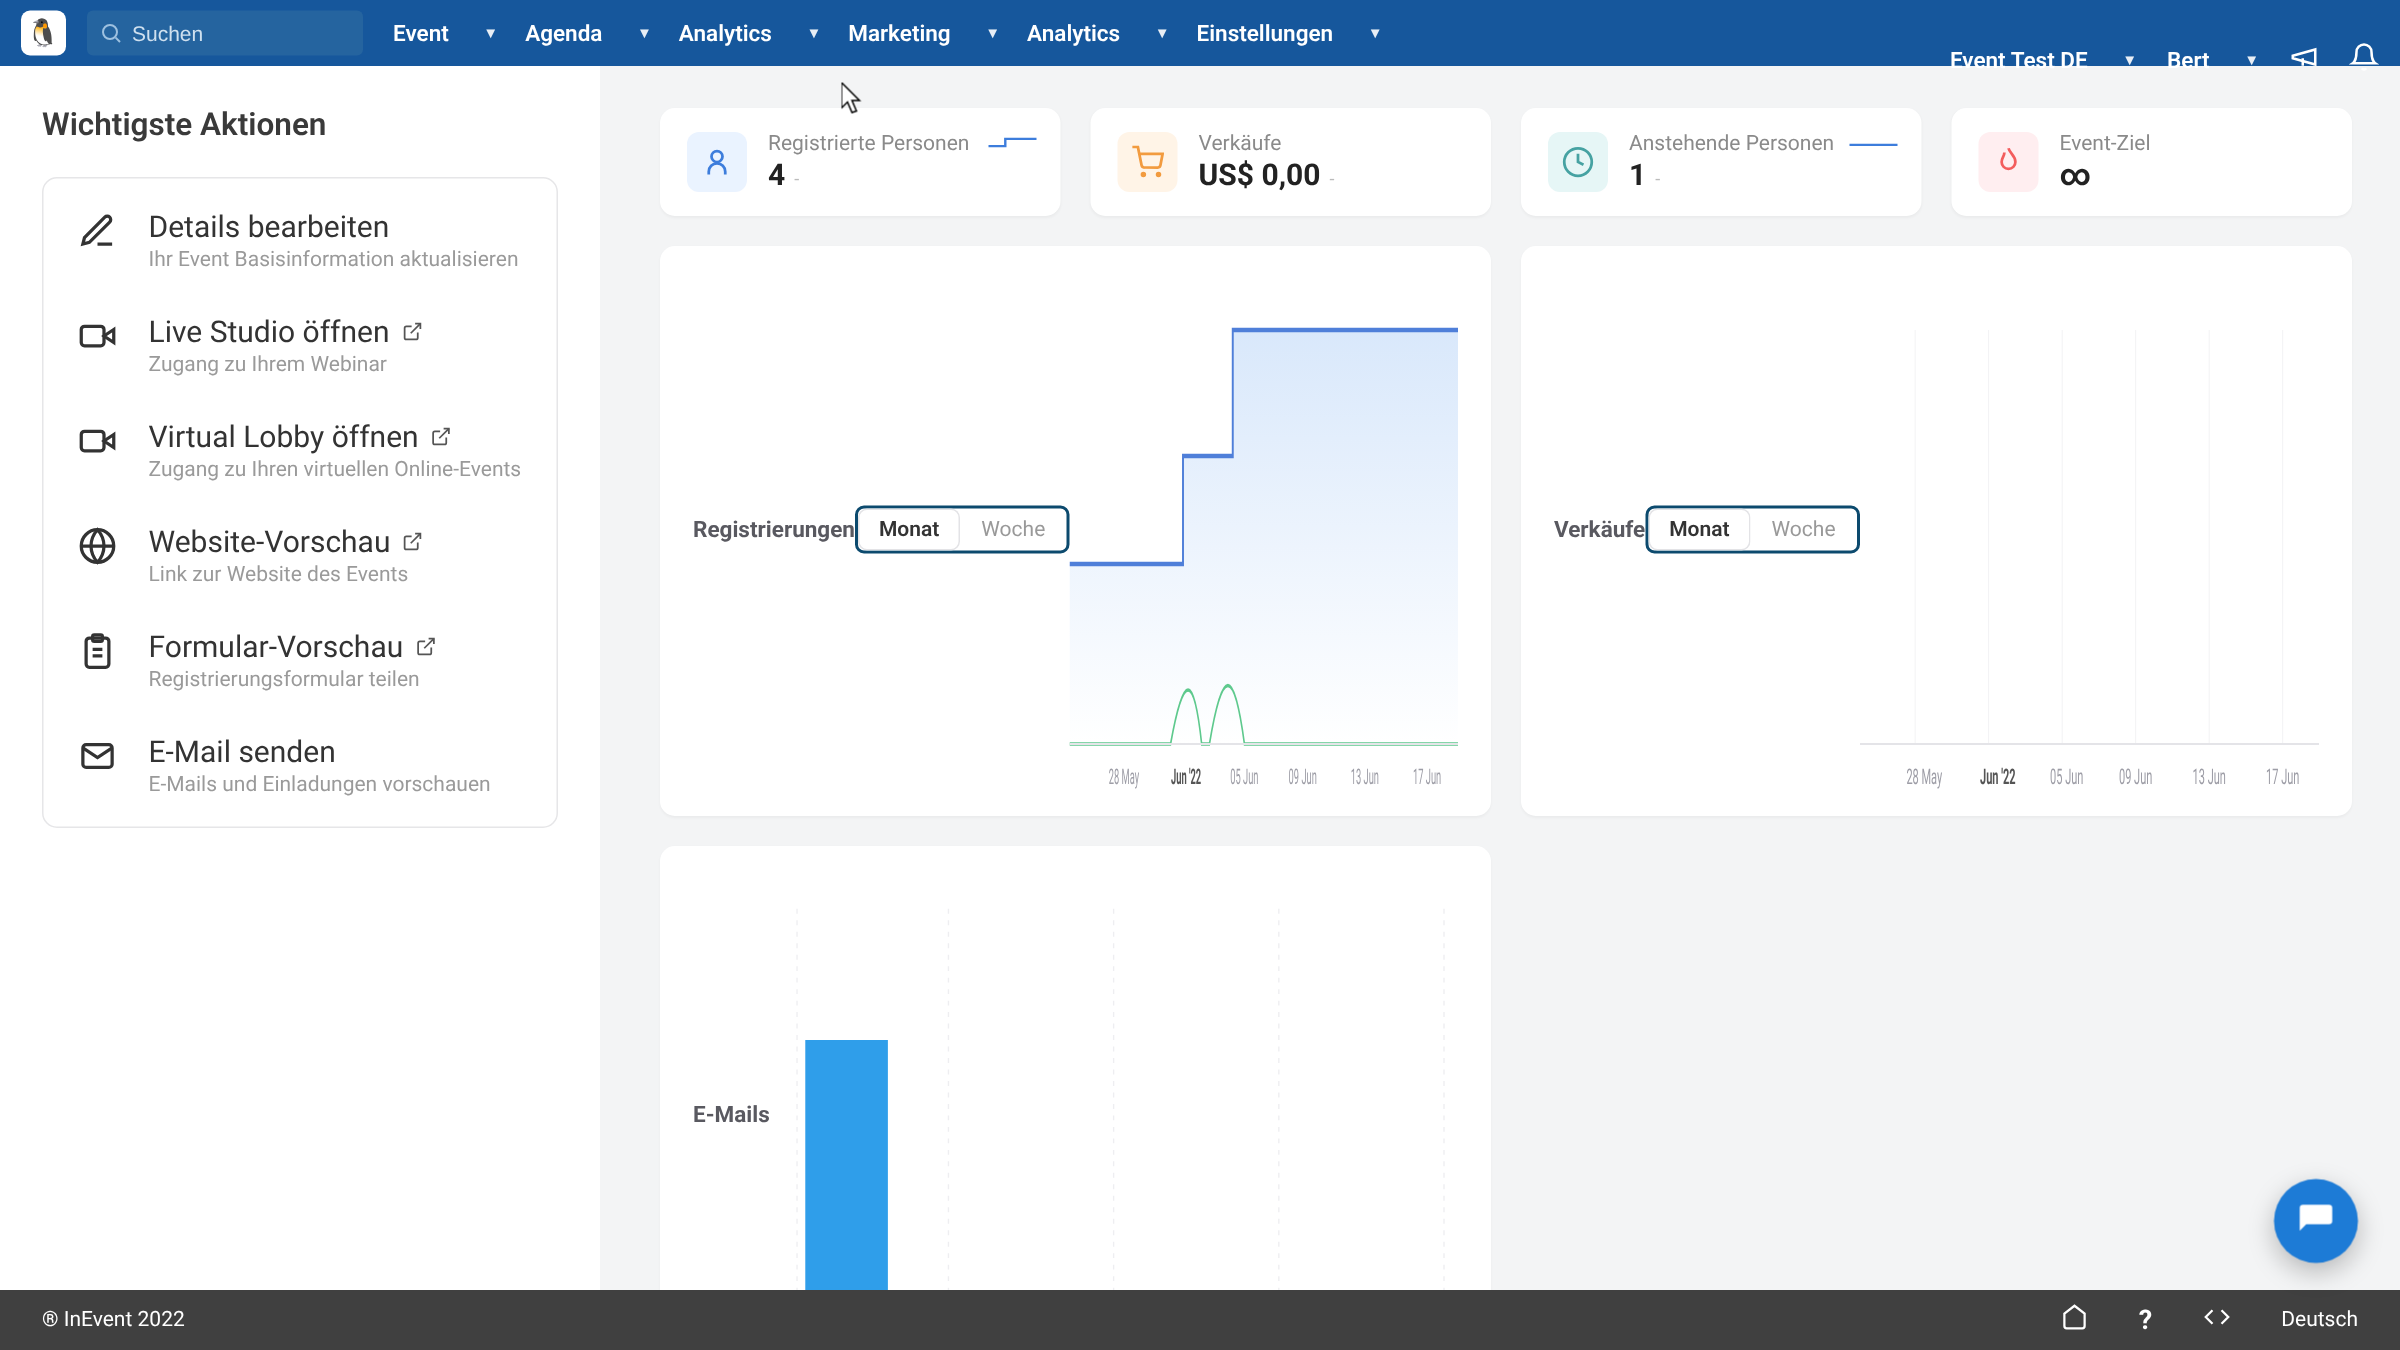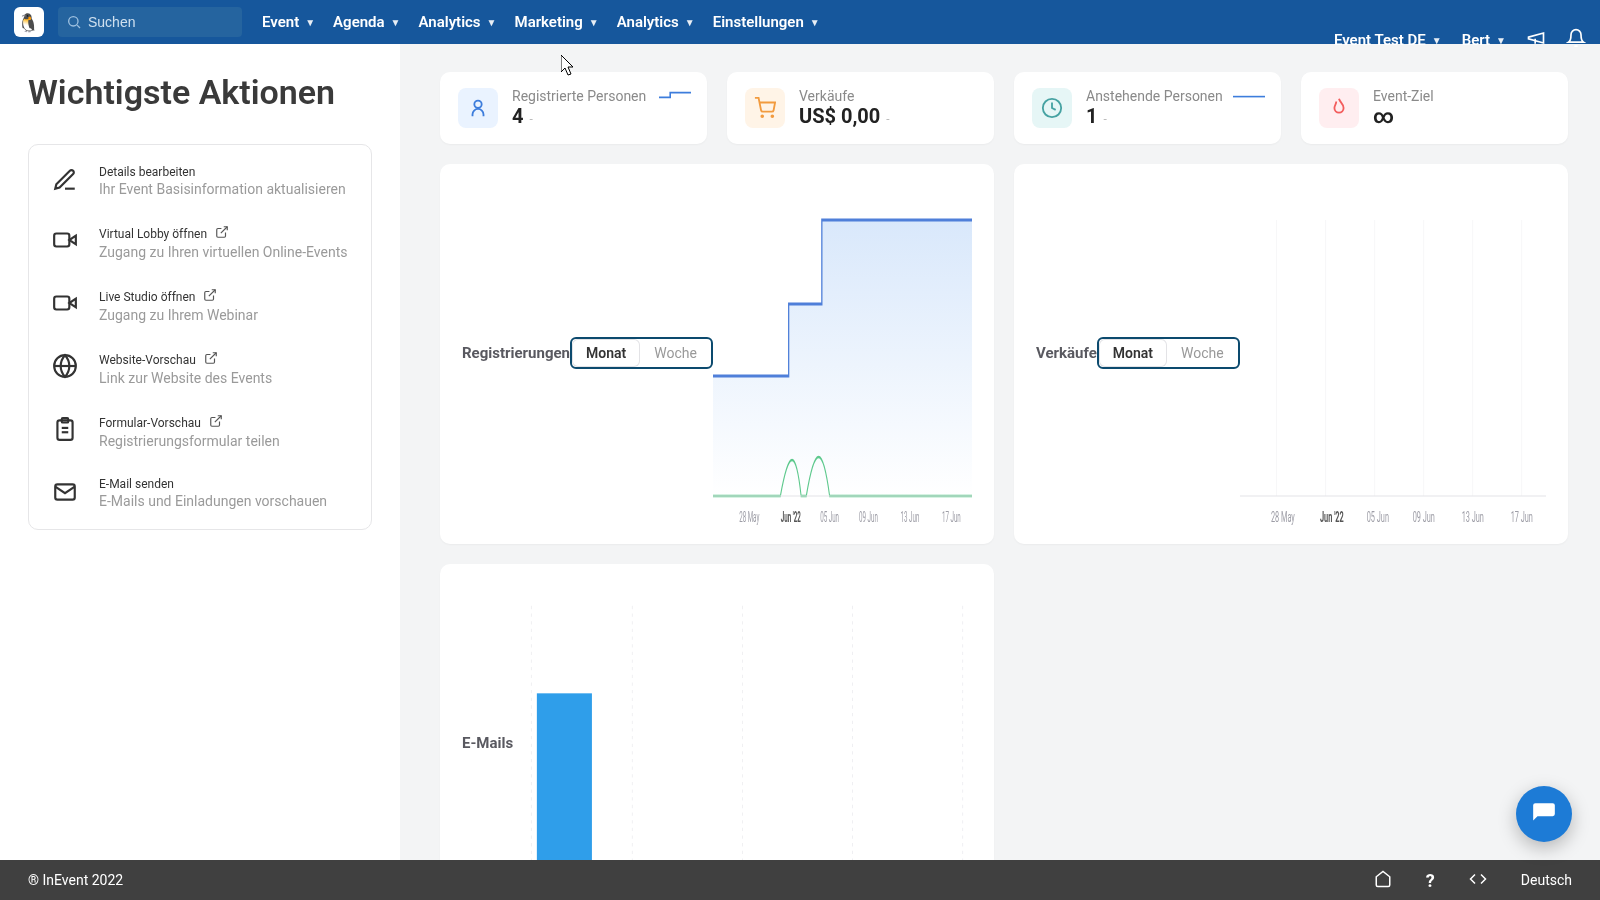--- a/index.html
+++ b/index.html
@@ -5,32 +5,32 @@
   * { box-sizing: border-box; margin:0; padding:0; }
   body { font-family: -apple-system, BlinkMacSystemFont, "Segoe UI", Roboto, Helvetica, Arial, sans-serif; background:#f3f4f5; width:1600px; height:900px; overflow:hidden; color:#333; }
   
   .topnav { background:#16579c; height:44px; display:flex; align-items:center; padding:0 14px; color:#fff; gap:6px; }
   .logo { width:30px; height:30px; background:#fff; border-radius:6px; display:flex; align-items:center; justify-content:center; font-size:18px; margin-right:8px;}
   .search-wrap { position:relative; width:184px; margin-right:14px;}
   .search-wrap input { width:100%; height:30px; background:#25649f; border:none; border-radius:4px; padding:0 10px 0 30px; color:#fff; font-size:14px; }
   .search-wrap input::placeholder { color:#cfe0ef; }
   .search-wrap .sicon { position:absolute; left:8px; top:7px; color:#9ec1e0; }
   .nav-links { display:flex; gap:18px; }
-  .nav-item { display:flex; align-items:center; gap:6px; font-weight:600; font-size:15px; cursor:pointer; white-space:nowrap; }
+  .nav-item { display:flex; align-items:center; gap:23px; font-weight:600; font-size:15px; cursor:pointer; white-space:nowrap; }
   .nav-item .chev { font-size:10px; opacity:.9; }
   .nav-right { margin-left:auto; display:flex; align-items:center; gap:20px;margin-top:36px; }
   
   .layout { display:flex; height:calc(100% - 44px - 40px); }
   .sidebar { width:400px; padding:28px 28px 20px 28px; background:#fff; height:100%; overflow:auto;}
-  .sidebar h1 { font-size:34px; font-weight:600; color:#3a3a3a; margin-bottom:32px; }
+  .sidebar h1 { font-size:21px; font-weight:600; color:#3a3a3a; margin-bottom:22px; }
   .actions { border:1px solid #e6e6e8; border-radius:10px; padding:6px 0; }
   .action { display:flex; gap:18px; padding:14px 20px; cursor:pointer; align-items:flex-start;}
   .action .aicon { width:32px; color:#333; flex:0 0 32px; display:flex; align-items:center; justify-content:center; padding-top:2px;}
   .action .aicon svg { width:26px; height:26px; stroke:#333; }
-  .action .atext .atitle { font-size:12px; color:#333; margin-bottom:2px; display:flex; align-items:center; gap:8px;}
+  .action .atext .atitle { font-size:20px; color:#333; margin-bottom:2px; display:flex; align-items:flex-start; gap:8px;}
   .action .atext .asub { font-size:14px; color:#9a9a9a; }
   .ext-icon svg { width:14px; height:14px; stroke:#555; }
   .main { flex:1; padding:28px 32px 28px 40px; overflow:auto; height:100%; }
   
   .stats { display:flex; gap:20px; margin-bottom:20px; }
   .stat { flex:1; background:#fff; border-radius:10px; padding:16px 22px 16px 18px; display:flex; align-items:flex-start; gap:14px; box-shadow:0 1px 2px rgba(0,0,0,.04); position:relative; min-width:0;}
   .stat .sicon-box { width:40px; height:40px; border-radius:8px; display:flex; align-items:center; justify-content:center; flex:0 0 40px;}
   .si-blue { background:#eaf3ff; } .si-blue svg { stroke:#3d7ddc; }
   .si-orange { background:#fff4e7; } .si-orange svg { stroke:#f29b3f; }
   .si-teal { background:#e6f6f6; } .si-teal svg { stroke:#46a2a2; }
@@ -143,47 +143,47 @@
       </div>
       <div class="action">
         <div class="aicon">
             <svg viewBox="0 0 24 24" fill="none" stroke-width="2">
               <rect x="2" y="6" width="14" height="12" rx="2"></rect>
               <polygon points="22 8 16 12 22 16 22 8"></polygon>
             </svg>
           </div>
         <div class="atext">
             <div class="atitle">
+              <span>Live Studio öffnen</span>
+              <span class="ext-icon"><svg viewBox="0 0 24 24" fill="none" stroke-width="2">
+                  <path d="M18 13v6a2 2 0 0 1-2 2H5a2 2 0 0 1-2-2V8a2 2 0 0 1 2-2h6"></path>
+                  <polyline points="15 3 21 3 21 9"></polyline>
+                  <line x1="10" y1="14" x2="21" y2="3"></line>
+                </svg></span>
+            </div>
+            <div class="asub">Zugang zu Ihrem Webinar</div>
+          </div>
+      </div>
+      <div class="action">
+        <div class="aicon">
+            <svg viewBox="0 0 24 24" fill="none" stroke-width="2">
+              <rect x="2" y="6" width="14" height="12" rx="2"></rect>
+              <polygon points="22 8 16 12 22 16 22 8"></polygon>
+            </svg>
+          </div>
+        <div class="atext">
+            <div class="atitle">
               <span>Virtual Lobby öffnen</span>
               <span class="ext-icon"><svg viewBox="0 0 24 24" fill="none" stroke-width="2">
                   <path d="M18 13v6a2 2 0 0 1-2 2H5a2 2 0 0 1-2-2V8a2 2 0 0 1 2-2h6"></path>
                   <polyline points="15 3 21 3 21 9"></polyline>
                   <line x1="10" y1="14" x2="21" y2="3"></line>
                 </svg></span>
             </div>
             <div class="asub">Zugang zu Ihren virtuellen Online-Events</div>
-          </div>
-      </div>
-      <div class="action">
-        <div class="aicon">
-            <svg viewBox="0 0 24 24" fill="none" stroke-width="2">
-              <rect x="2" y="6" width="14" height="12" rx="2"></rect>
-              <polygon points="22 8 16 12 22 16 22 8"></polygon>
-            </svg>
-          </div>
-        <div class="atext">
-            <div class="atitle">
-              <span>Live Studio öffnen</span>
-              <span class="ext-icon"><svg viewBox="0 0 24 24" fill="none" stroke-width="2">
-                  <path d="M18 13v6a2 2 0 0 1-2 2H5a2 2 0 0 1-2-2V8a2 2 0 0 1 2-2h6"></path>
-                  <polyline points="15 3 21 3 21 9"></polyline>
-                  <line x1="10" y1="14" x2="21" y2="3"></line>
-                </svg></span>
-            </div>
-            <div class="asub">Zugang zu Ihrem Webinar</div>
           </div>
       </div>
       <div class="action">
         <div class="aicon">
             <svg viewBox="0 0 24 24" fill="none" stroke-width="2">
               <circle cx="12" cy="12" r="10"></circle>
               <line x1="2" y1="12" x2="22" y2="12"></line>
               <path d="M12 2a15 15 0 0 1 4 10 15 15 0 0 1-4 10 15 15 0 0 1-4-10 15 15 0 0 1 4-10z"></path>
             </svg>
           </div>

